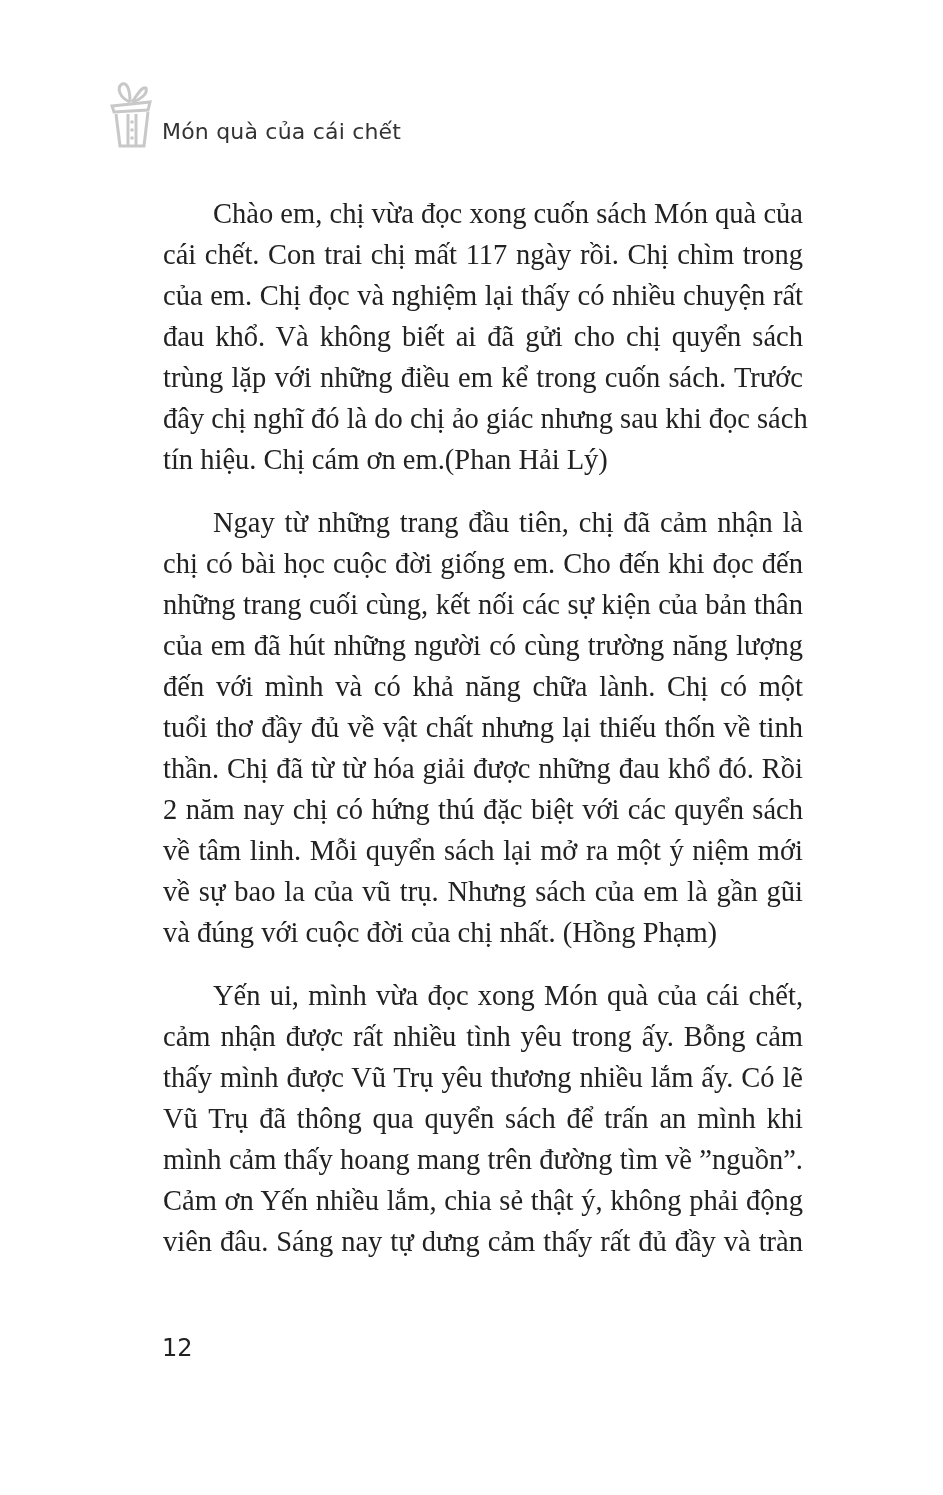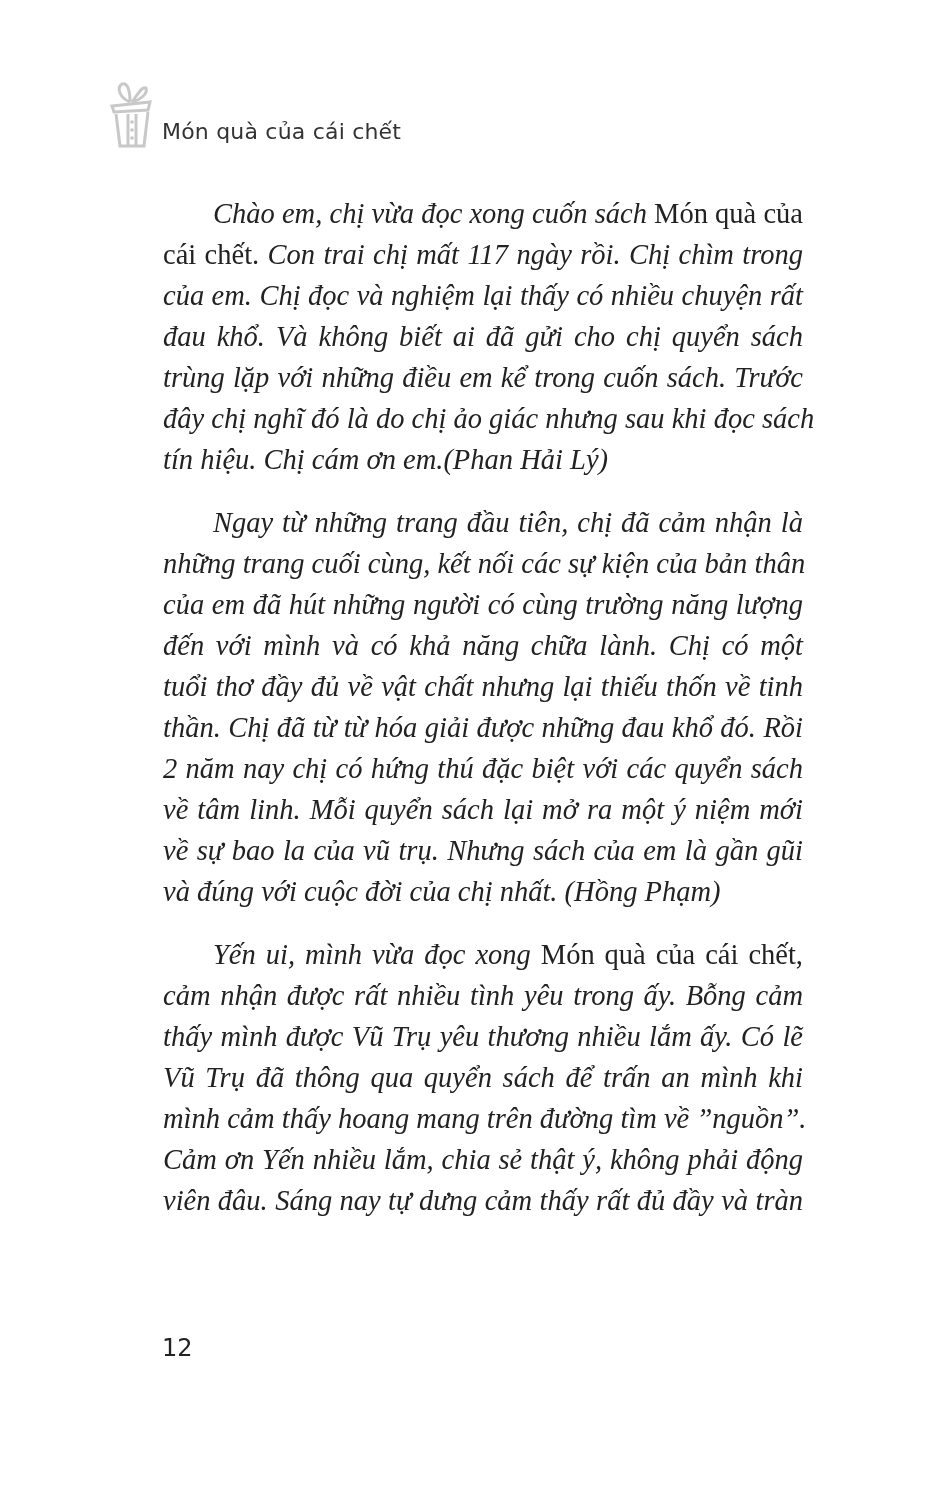--- a/index.html
+++ b/index.html
@@ -14,21 +14,21 @@
     letter-spacing: 0.2px; padding-bottom: 4px;
   }
   .body-text {
     position: absolute; left: 163px; top: 193px; width: 640px;
     font-family: "Liberation Serif", serif; font-size: 28.5px; color: #222;
   }
   .line { height: 41px; line-height: 41px; white-space: nowrap; text-align: justify; text-align-last: justify; }
   .line.last { text-align-last: left; }
   .line.indent { padding-left: 50px; }
   .para-gap { height: 22px; }
-  .it { font-style: italic; }
+  .it { }
   .rm { font-style: normal; }
   .page-number {
     position: absolute; left: 162px; top: 1334px;
     font-family: "DejaVu Sans", sans-serif; font-size: 24px; color: #222;
   }
 </style>
 </head>
 <body>
 
 <div class="header">
@@ -56,20 +56,21 @@
       <div class="line"><span class="rm">cái chết. </span><span class="it">Con trai chị mất 117 ngày rồi. Chị chìm trong</span></div>
       <div class="line"><span class="it">của em. Chị đọc và nghiệm lại thấy có nhiều chuyện rất</span></div>
       <div class="line"><span class="it">đau khổ. Và không biết ai đã gửi cho chị quyển sách</span></div>
       <div class="line"><span class="it">trùng lặp với những điều em kể trong cuốn sách. Trước</span></div>
       <div class="line"><span class="it">đây chị nghĩ đó là do chị ảo giác nhưng sau khi đọc sách</span></div>
       <div class="line last"><span class="it">tín hiệu. Chị cám ơn em.(Phan Hải Lý)</span></div>
     </div>
     <div class="para-gap"></div>
     <div>
       <div class="line indent"><span class="it">Ngay từ những trang đầu tiên, chị đã cảm nhận là</span></div>
+      <div class="line"><span class="it">chị có bài học cuộc đời giống em. Cho đến khi đọc đến</span></div>
       <div class="line"><span class="it">những trang cuối cùng, kết nối các sự kiện của bản thân</span></div>
       <div class="line"><span class="it">của em đã hút những người có cùng trường năng lượng</span></div>
       <div class="line"><span class="it">đến với mình và có khả năng chữa lành. Chị có một</span></div>
       <div class="line"><span class="it">tuổi thơ đầy đủ về vật chất nhưng lại thiếu thốn về tinh</span></div>
       <div class="line"><span class="it">thần. Chị đã từ từ hóa giải được những đau khổ đó. Rồi</span></div>
       <div class="line"><span class="it">2 năm nay chị có hứng thú đặc biệt với các quyển sách</span></div>
       <div class="line"><span class="it">về tâm linh. Mỗi quyển sách lại mở ra một ý niệm mới</span></div>
       <div class="line"><span class="it">về sự bao la của vũ trụ. Nhưng sách của em là gần gũi</span></div>
       <div class="line last"><span class="it">và đúng với cuộc đời của chị nhất. (Hồng Phạm)</span></div>
     </div>

